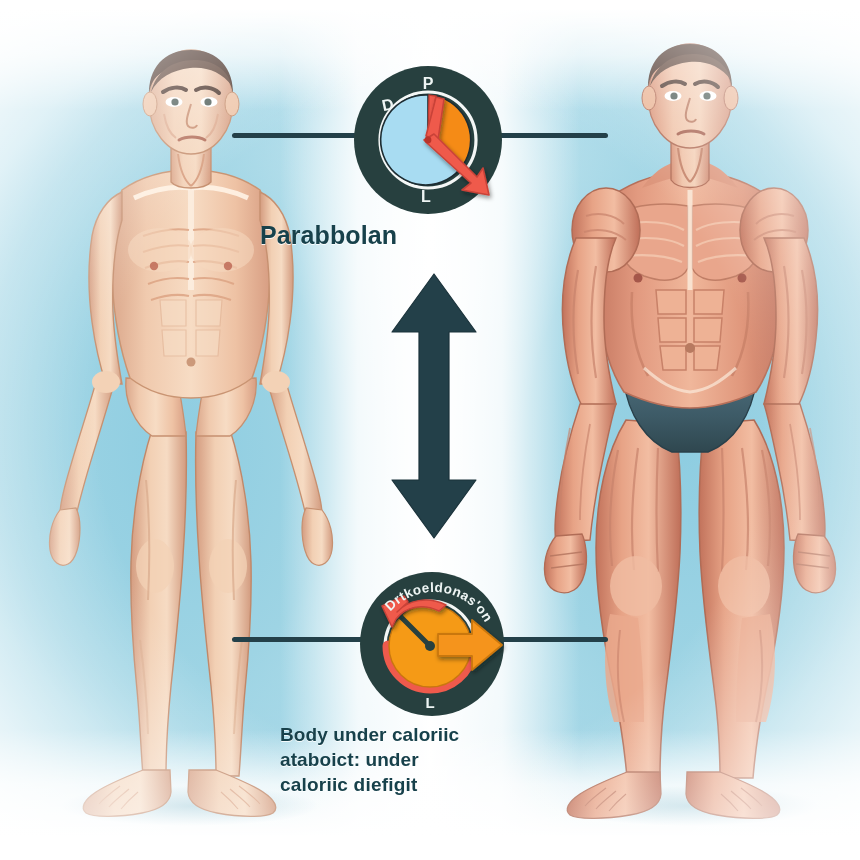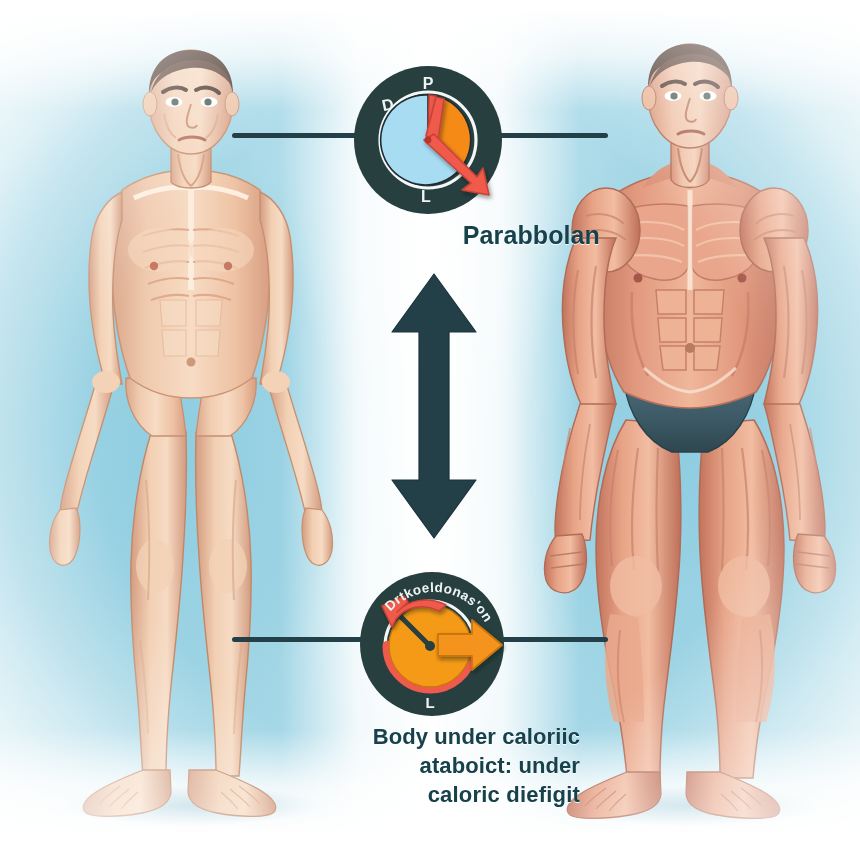--- a/index.html
+++ b/index.html
@@ -58,26 +58,26 @@
   #connector-top{left:232px;top:133px;width:376px;}
   #connector-bottom{left:232px;top:637px;width:376px;}
 
   .icon-badge{position:absolute;}
   #icon-anabolic{left:352px;top:64px;width:152px;height:152px;}
   #icon-catabolic{left:360px;top:572px;width:148px;height:146px;}
   .icon-badge svg{display:block;width:100%;height:100%;}
 
   .caption{
     position:absolute;left:50%;transform:translateX(-50%);
-    text-align:right;color:#17414b;
+    text-align:left;color:#17414b;
     font-weight:bold;letter-spacing:.1px;
     text-shadow:0 1px 0 rgba(255,255,255,.85);
   }
   #label-parabbolan{top:221px;font-size:25px;width:340px;}
-  #label-catabolic-caption{top:722px;font-size:22px;width:300px;line-height:1.32;}
+  #label-catabolic-caption{top:722px;font-size:19px;width:300px;line-height:1.32;}
   #label-catabolic-caption .ln{display:block;}
   #label-catabolic-caption .ln:nth-child(3){letter-spacing:.2px;}
 
   #arrow-transform{position:absolute;left:378px;top:272px;width:112px;height:268px;}
   #arrow-transform svg{display:block;width:100%;height:100%;}
 </style>
 </head>
 <body>
 
 <div id="stage">
@@ -481,16 +481,16 @@
       <text font-family="Liberation Sans, sans-serif" font-size="13.5" font-weight="bold" fill="#eef5f4" letter-spacing="0.4">
         <textPath href="#arcPath" startOffset="23%">Drtkoeldonas'on</textPath>
       </text>
       <text x="70" y="136" text-anchor="middle" font-family="Liberation Sans, sans-serif" font-size="15" font-weight="bold" fill="#eef5f4">L</text>
     </svg>
   </div>
 
   <div class="caption" id="label-catabolic-caption">
     <span class="ln">Body under caloriic</span>
     <span class="ln">ataboict: under</span>
-    <span class="ln">caloric diefigit</span>
+    <span class="ln">caloriic diefigit</span>
   </div>
 
 </div>
 
 </body></html>

